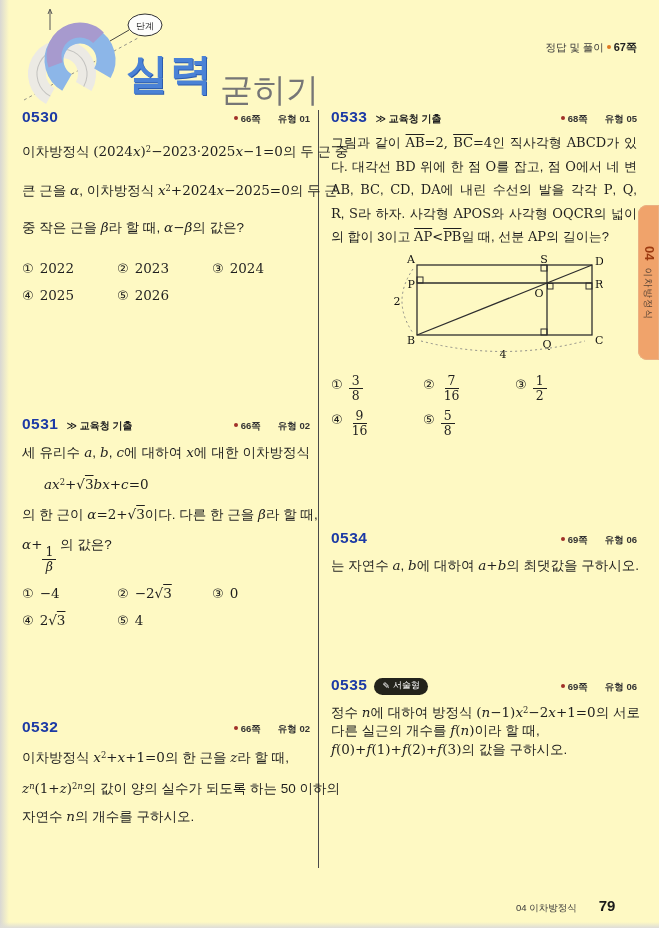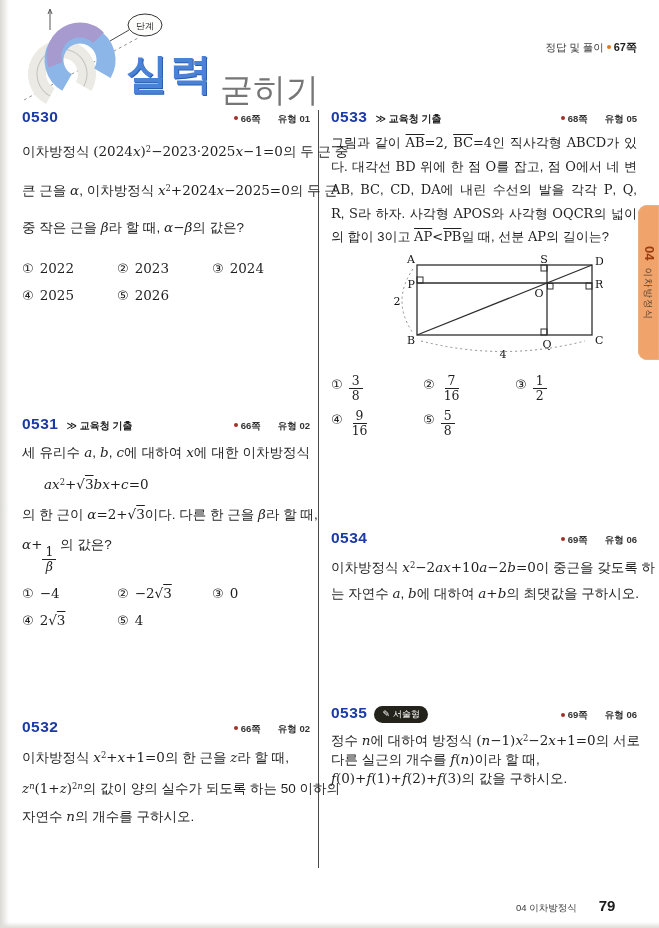--- a/index.html
+++ b/index.html
@@ -1,16 +1,16 @@
 <!DOCTYPE html>
 <html><head>
 <meta charset="utf-8">
 <style>
   html,body{margin:0;padding:0;background:#e9e8e4;}
-  .page{position:relative;width:659px;height:928px;background:#ffffff;overflow:hidden;
+  .page{position:relative;width:659px;height:928px;background:#fef9c3;overflow:hidden;
         font-family:"Liberation Sans","DejaVu Sans",sans-serif;color:#1f1f1f;}
   .page::before{content:"";position:absolute;left:0;top:0;bottom:0;width:9px;
         background:linear-gradient(to right,#d9d8d3,rgba(255,255,255,0));pointer-events:none;}
   .page::after{content:"";position:absolute;left:0;right:0;bottom:0;height:6px;
         background:linear-gradient(to top,#deddd8,rgba(255,255,255,0));pointer-events:none;}
 
   
   .header{position:absolute;left:20px;top:8px;width:619px;height:100px;}
   .title-main{position:absolute;left:106px;top:38px;font-size:42px;font-weight:bold;
         color:#4a82d6;letter-spacing:2px;text-shadow:1px 1px 0 #2c5cae;}
@@ -297,21 +297,20 @@
             </div>
         </div>
       </div>
     </div>
 
     <div class="problem p0534">
       <div class="phead">
         <span class="pnum">0534</span>
         <span class="pref"><span class="dot"></span><span>69쪽</span><span class="sp">유형 06</span></span>
       </div>
-      <div class="bline jl"><span>이차방정식 </span><span class="m">x</span><span class="r sup">2</span><span class="r">−2</span><span class="m">ax</span><span class="r">+10</span><span class="m">a</span><span class="r">−2</span><span class="m">b</span><span class="r">=0</span><span>이 중근을 갖도록 하</span></div>
       <div class="bline"><span>는 자연수 </span><span class="m">a</span><span>, </span><span class="m">b</span><span>에 대하여 </span><span class="m">a</span><span class="r">+</span><span class="m">b</span><span>의 최댓값을 구하시오.</span></div>
     </div>
 
     <div class="problem p0535">
       <div class="phead">
         <span class="pnum">0535</span>
         <span class="sbadge">
             <span class="pic">✎</span>
             <span>서술형</span>
           </span>

